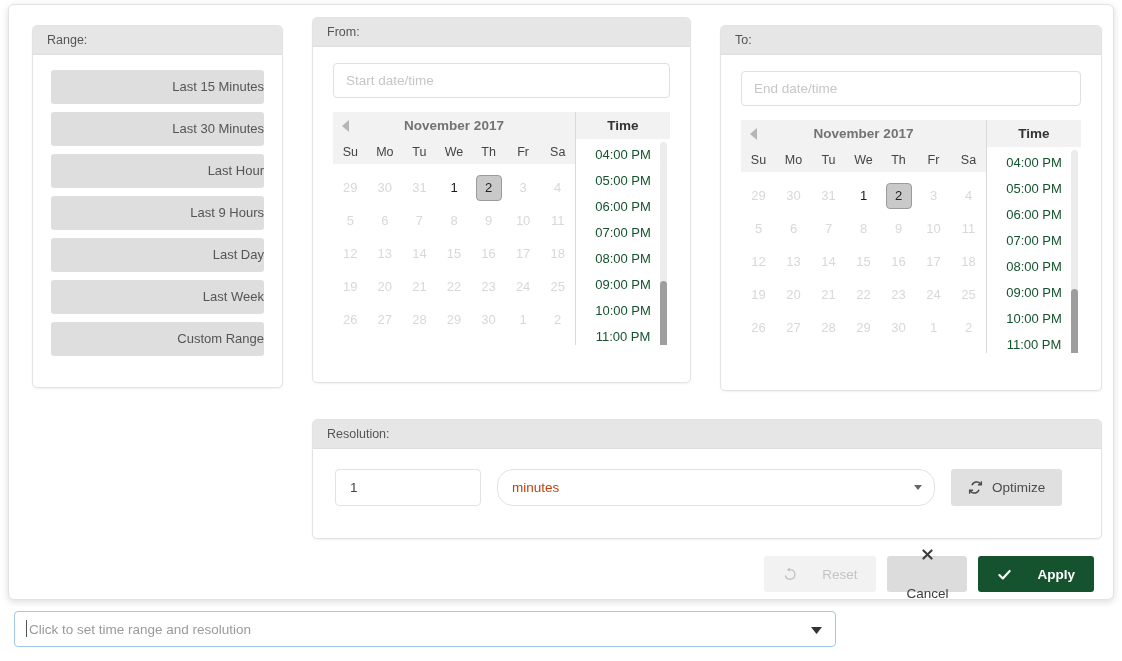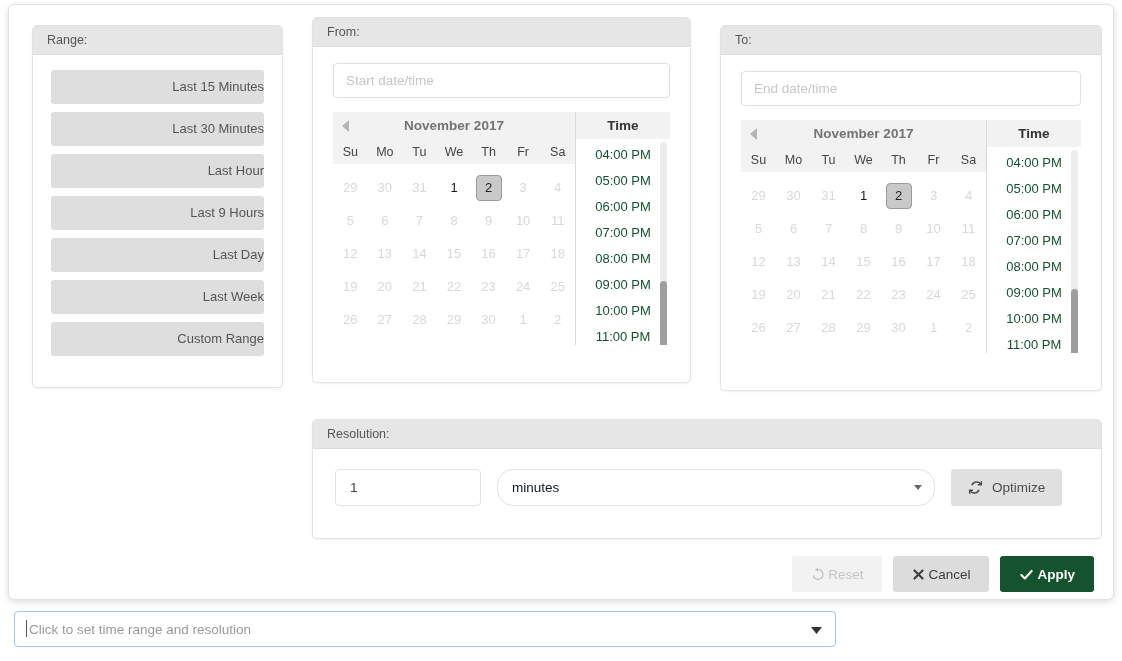--- a/index.html
+++ b/index.html
@@ -220,21 +220,21 @@
   .res-select {
     position: relative;
     width: 438px; height: 37px;
     border: 1px solid #e2e2e2;
     border-radius: 16px;
     background: #fff;
     display: flex;
     align-items: center;
     padding: 0 14px;
     font-size: 13.5px;
-    color: #0f172a;
+    color: #c2410c;
     cursor: pointer;
   }
   .caret {
     position: absolute;
     right: 12px;
     width: 0; height: 0;
     border-left: 4px solid transparent;
     border-right: 4px solid transparent;
     border-top: 5px solid #666666;
   }
@@ -257,31 +257,31 @@
   .actions {
     position: absolute;
     right: 19px; top: 551px;
     display: flex;
     gap: 11px;
   }
   .btn {
     display: inline-flex;
     align-items: center;
     justify-content: center;
-    gap: 3px;
+    gap: 25px;
     height: 36px;
     padding: 0 19px;
     border: none;
     border-radius: 3px;
     font-size: 13.5px;
     font-family: "Liberation Sans", sans-serif;
     cursor: pointer;
   }
   .btn-reset   { background: #f2f2f2; color: #c4c4c4; cursor: default; }
-  .btn-cancel  { background: #dcdcdc; color: #3d3d3d; }
+  .btn-cancel  { background: #dcdcdc; color: #3d3d3d; flex-direction: column; }
   .btn-apply   { background: #14532d; color: #ffffff; font-weight: bold; }
   .ico { display: inline-flex; align-items: center; line-height: 1; }
 
   
   .combo {
     position: absolute;
     left: 14px; top: 611px;
     width: 822px; height: 36px;
     background: #ffffff;
     border: 1px solid #9ec9e0;

